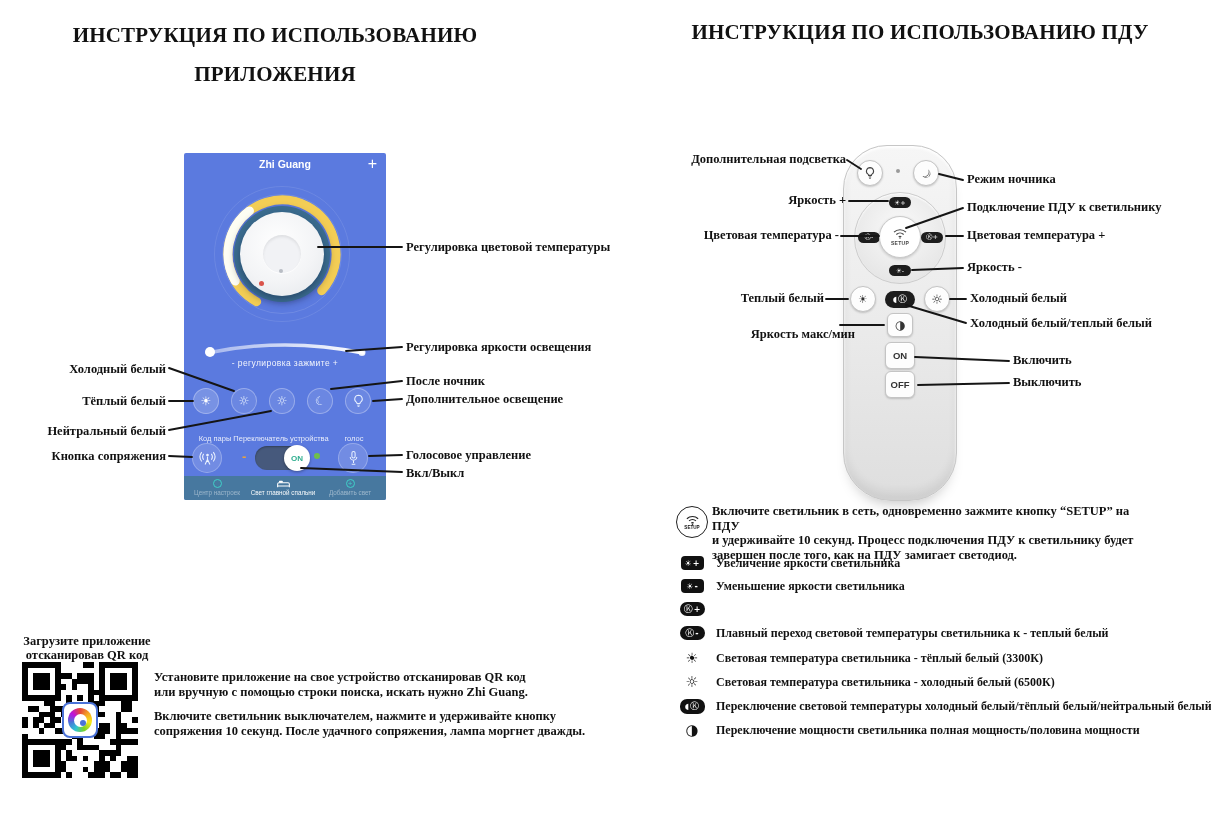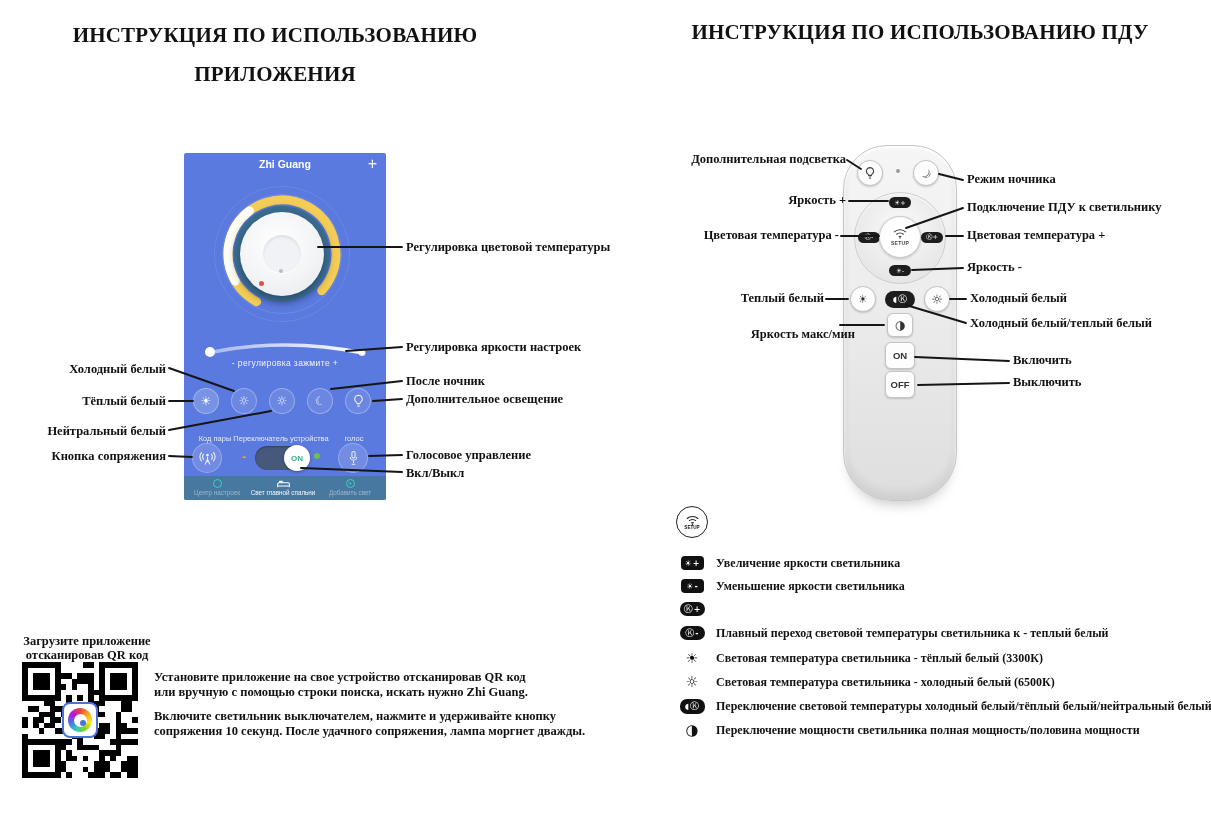--- a/index.html
+++ b/index.html
@@ -225,21 +225,21 @@
       </div>
     </div>
   </div>
 
   <div class="co r" style="right:1045px;top:362px;">Холодный белый</div>
   <div class="co r" style="right:1045px;top:394px;">Тёплый белый</div>
   <div class="co r" style="right:1045px;top:424px;">Нейтральный белый</div>
   <div class="co r" style="right:1045px;top:449px;font-family:Liberation Serif, serif;">Кнопка сопряжения</div>
 
   <div class="co" style="left:406px;top:240px;">Регулировка цветовой температуры</div>
-  <div class="co" style="left:406px;top:340px;">Регулировка яркости настроек</div>
+  <div class="co" style="left:406px;top:340px;">Регулировка яркости освещения</div>
   <div class="co" style="left:406px;top:374px;">После ночник</div>
   <div class="co" style="left:406px;top:392px;">Дополнительное освещение</div>
   <div class="co" style="left:406px;top:448px;">Голосовое управление</div>
   <div class="co" style="left:406px;top:466px;">Вкл/Выкл</div>
 
   <div class="qrcap" style="top:634px;">Загрузите приложение</div>
   <div class="qrcap" style="top:648px;">отсканировав QR код</div>
   <div id="qrwrap">
     <div id="qrgrid">
         <div class="b"></div>
@@ -764,20 +764,25 @@
   <div class="co" style="left:970px;top:316px;">Холодный белый/теплый белый</div>
   <div class="co" style="left:1013px;top:353px;">Включить</div>
   <div class="co" style="left:1013px;top:375px;">Выключить</div>
 
   <div id="setupNoteIcon">
     <svg width="15" height="10" viewBox="0 0 24 16">
       <path d="M3 6a13 13 0 0 1 18 0M6.5 9.5a8 8 0 0 1 11 0M10 13a3.5 3.5 0 0 1 4 0" fill="none" stroke="#222" stroke-width="1.8"></path>
       <circle cx="12" cy="14.6" r="1.2" fill="#222"></circle>
     </svg>
     <div class="st">SETUP</div>
+  </div>
+  <div class="note">
+    <div>Включите светильник в сеть, одновременно зажмите кнопку “SETUP” на ПДУ</div>
+    <div>и удерживайте 10 секунд. Процесс подключения ПДУ к светильнику будет</div>
+    <div>завершен после того, как на ПДУ замигает светодиод.</div>
   </div>
 
   <div class="leg" style="top:553px;">
     <span class="ic">
         <span class="lpill">
           <span style="font-size:8px;">☀</span>
           <span style="font-size:8px;font-weight:bold;">+</span>
         </span>
       </span>
     <span class="tx">Увеличение яркости светильника</span>

